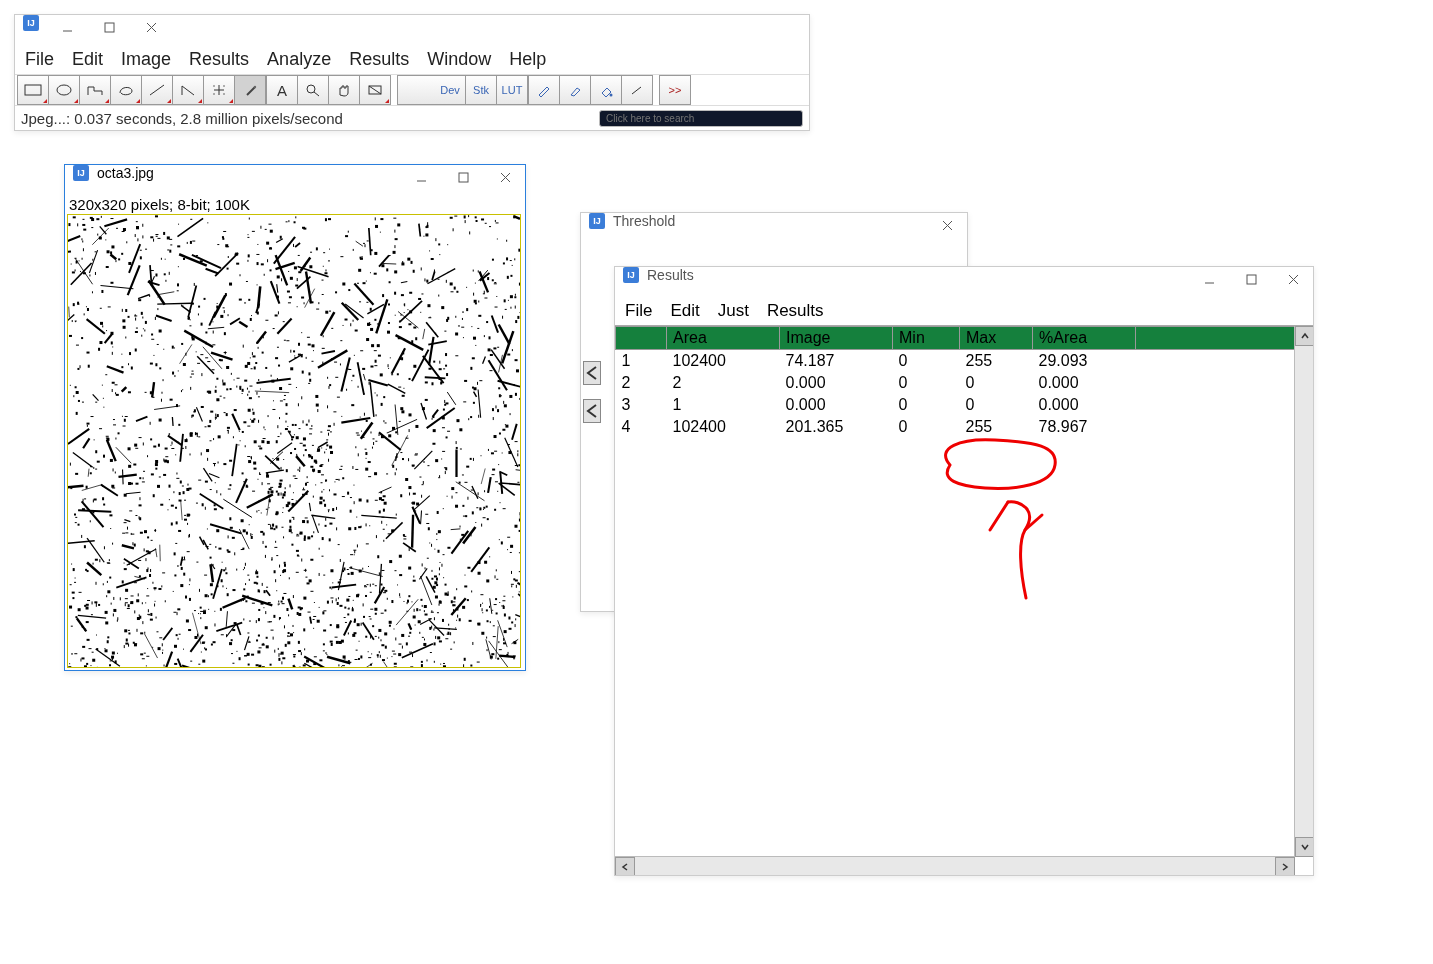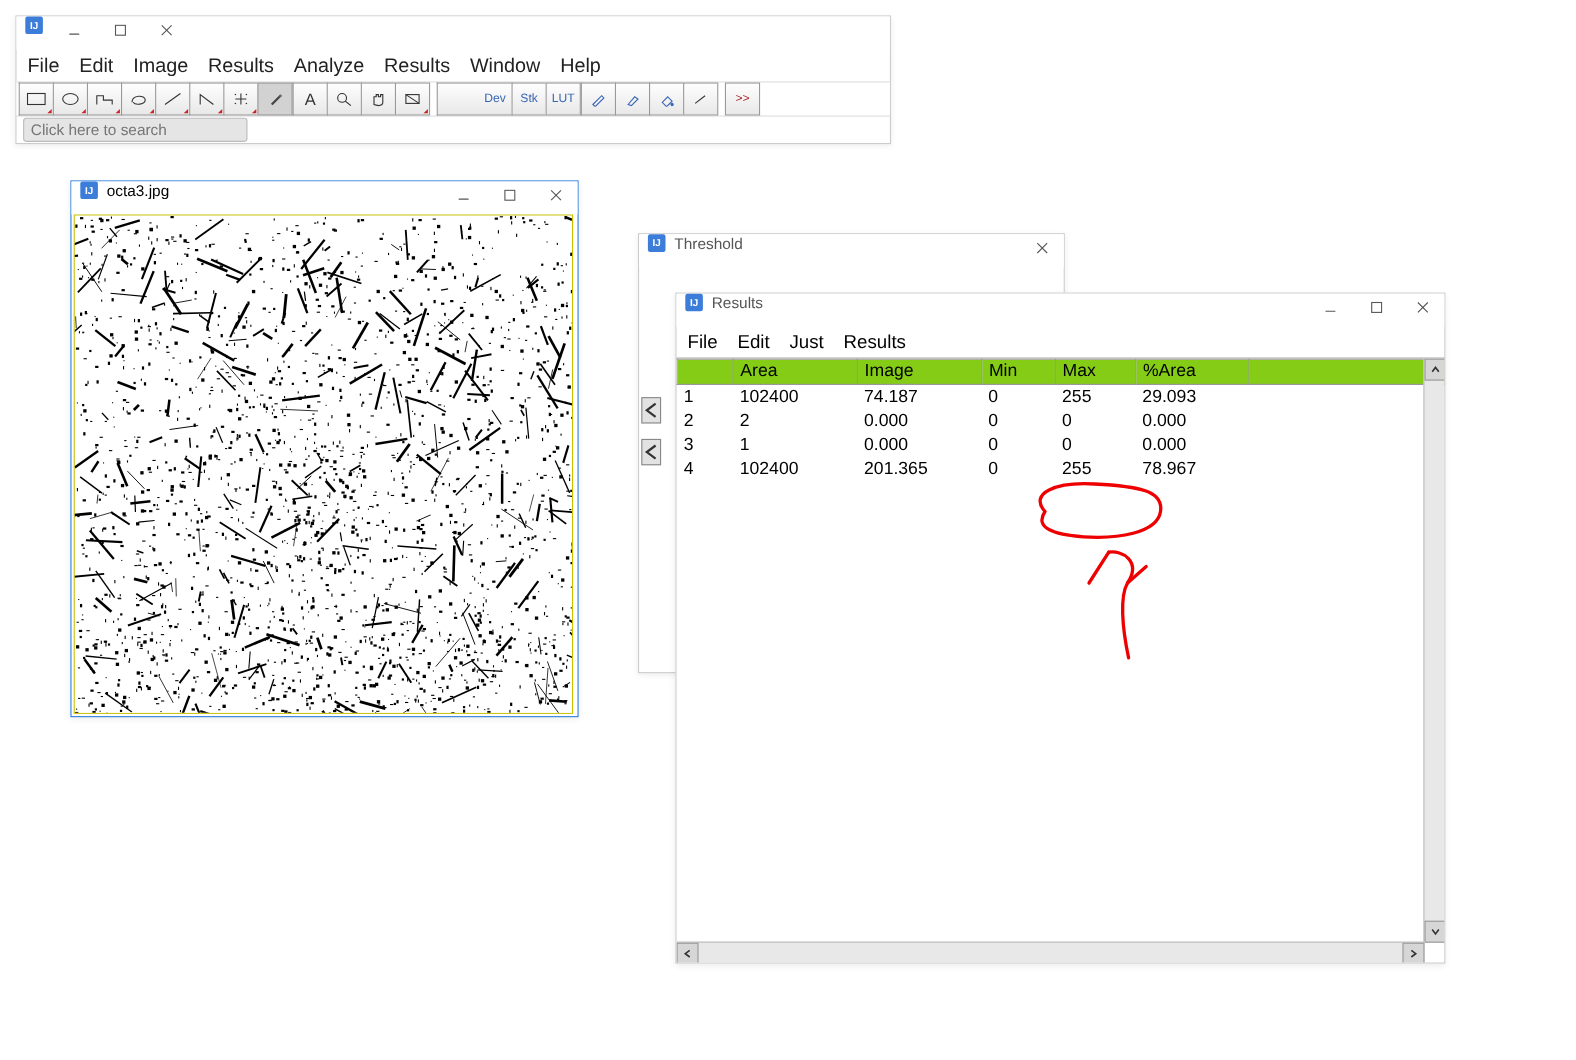--- a/index.html
+++ b/index.html
@@ -41,30 +41,30 @@
     align-items:center; justify-content:center; position:relative; font-size:11px;
     color:#333; cursor:default;}
   #win-main .toolbar .tbtn:last-child{border-right:1px solid var(--button-border);}
   #win-main .toolbar .tbtn.selected{background:#d2d2d2;}
   #win-main .toolbar .tbtn .corner{position:absolute;right:1px;bottom:1px;width:0;height:0;
     border-left:4px solid transparent;border-bottom:4px solid #c22;}
   #win-main .statusbar { display:flex; align-items:center; height:24px; padding:0 6px;
     font-size:15px; color:#333; border-top:1px solid #ddd;}
   #win-main .statusbar .status-left{flex:1;}
   #win-main .statusbar .search{width:190px;border:1px solid #bbb;border-radius:3px;
-    padding:2px 6px;color:#777;font-size:14px;background:#e5e5e5;}
+    padding:2px 6px;color:#777;font-size:10px;background:#0f172a;}
   
   #win-image .img-info { padding:1px 4px; font-size:15px; color:#000; }
   #win-image .img-canvas { width:452px; height:452px; border:1px solid #c8c000;
     margin:0 2px 2px 2px; background:#fff; }
   
   #win-results .menubar { display:flex; gap:18px; padding:4px 10px; font-size:17px; }
   #win-results .table-wrap { flex:1; overflow:hidden; position:relative; border-top:1px solid #aaa;}
   #win-results table { border-collapse:collapse; width:100%; font-size:16px; }
-  #win-results th { background:#84cc16; border:1px solid #999; text-align:left;
+  #win-results th { background:#15803d; border:1px solid #999; text-align:left;
     padding:2px 6px; font-weight:normal; }
   #win-results td { padding:2px 6px; border:none; }
   #win-results .rownum-col{width:38px;}
   #win-results .vscroll { position:absolute; right:0; top:0; bottom:18px; width:18px;
     background:#e8e8e8; border-left:1px solid #bbb; display:flex; flex-direction:column;
     justify-content:space-between;}
   #win-results .hscroll { position:absolute; left:0; right:18px; bottom:0; height:18px;
     background:#e8e8e8; border-top:1px solid #bbb; display:flex; justify-content:space-between;}
   .scroll-arrow{width:18px;height:18px;display:flex;align-items:center;justify-content:center;
     background:#d6d6d6;border:1px solid #999;}
@@ -216,20 +216,21 @@
           <svg width="18" height="14" viewBox="0 0 18 14">
             <line x1="4" y1="11" x2="13" y2="4" stroke="#333"></line>
           </svg>
         </div>
     </div>
     <div class="tgroup" style="margin-left:6px;">
       <div class="tbtn" style="color:#a22;">&gt;&gt;</div>
     </div>
   </div>
   <div class="statusbar">
+    <span class="status-left">Jpeg...: 0.037 seconds, 2.8 million pixels/second</span>
     <input class="search" placeholder="Click here to search" style="">
   </div>
 </div>
 
 <div class="window active" id="win-image" style="left:64px; top:164px; width:460px;">
   <div class="titlebar" style="color:#000;">
     <span class="app-icon">IJ</span>
     <span class="title">octa3.jpg</span>
     <div class="sysbtns">
       <span class="sysbtn">
@@ -243,20 +244,21 @@
           </svg>
         </span>
       <span class="sysbtn">
           <svg viewBox="0 0 11 11">
             <line x1="1" y1="1" x2="10" y2="10"></line>
             <line x1="10" y1="1" x2="1" y2="10"></line>
           </svg>
         </span>
     </div>
   </div>
+  <div class="img-info">320x320 pixels; 8-bit; 100K</div>
   <div class="img-canvas">
     <svg width="452" height="452" viewBox="0 0 452 452">
       <rect width="452" height="452" fill="#fff"></rect>
 
       <g fill="#000">
 
         <g id="specks">
             <rect x="289.7601355475126" y="238.3147495666126" width="1" height="3"></rect>
             <rect x="237.46030360872464" y="361.615987943861" width="2" height="1"></rect>
             <rect x="66.25249156399877" y="395.40103425901043" width="1" height="3"></rect>

